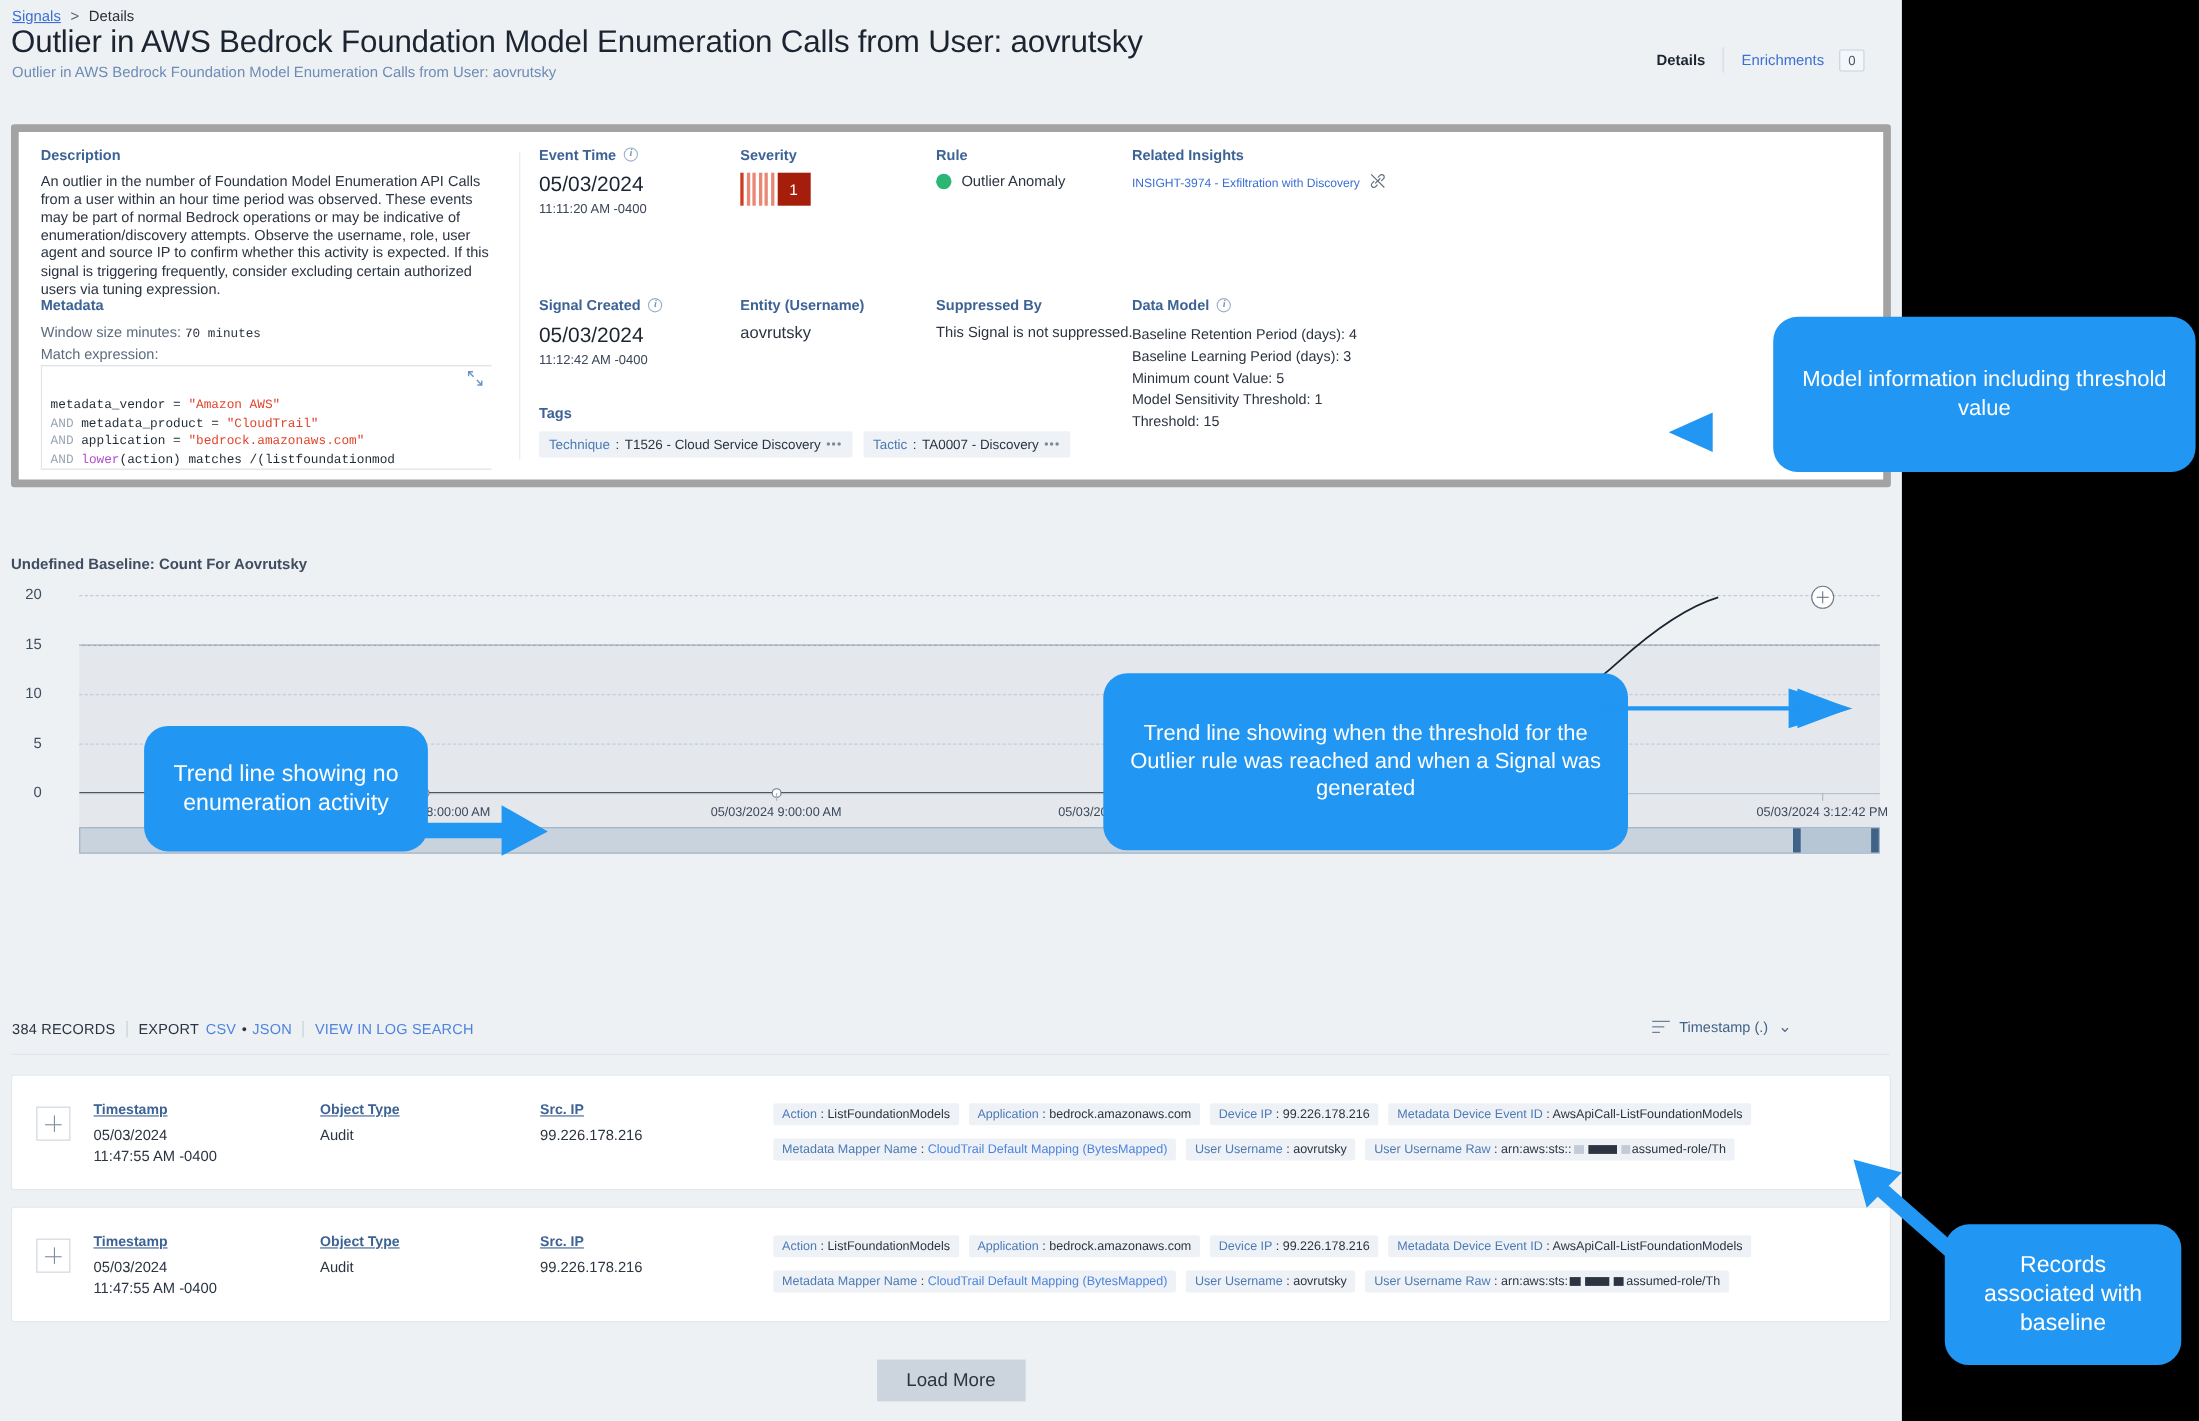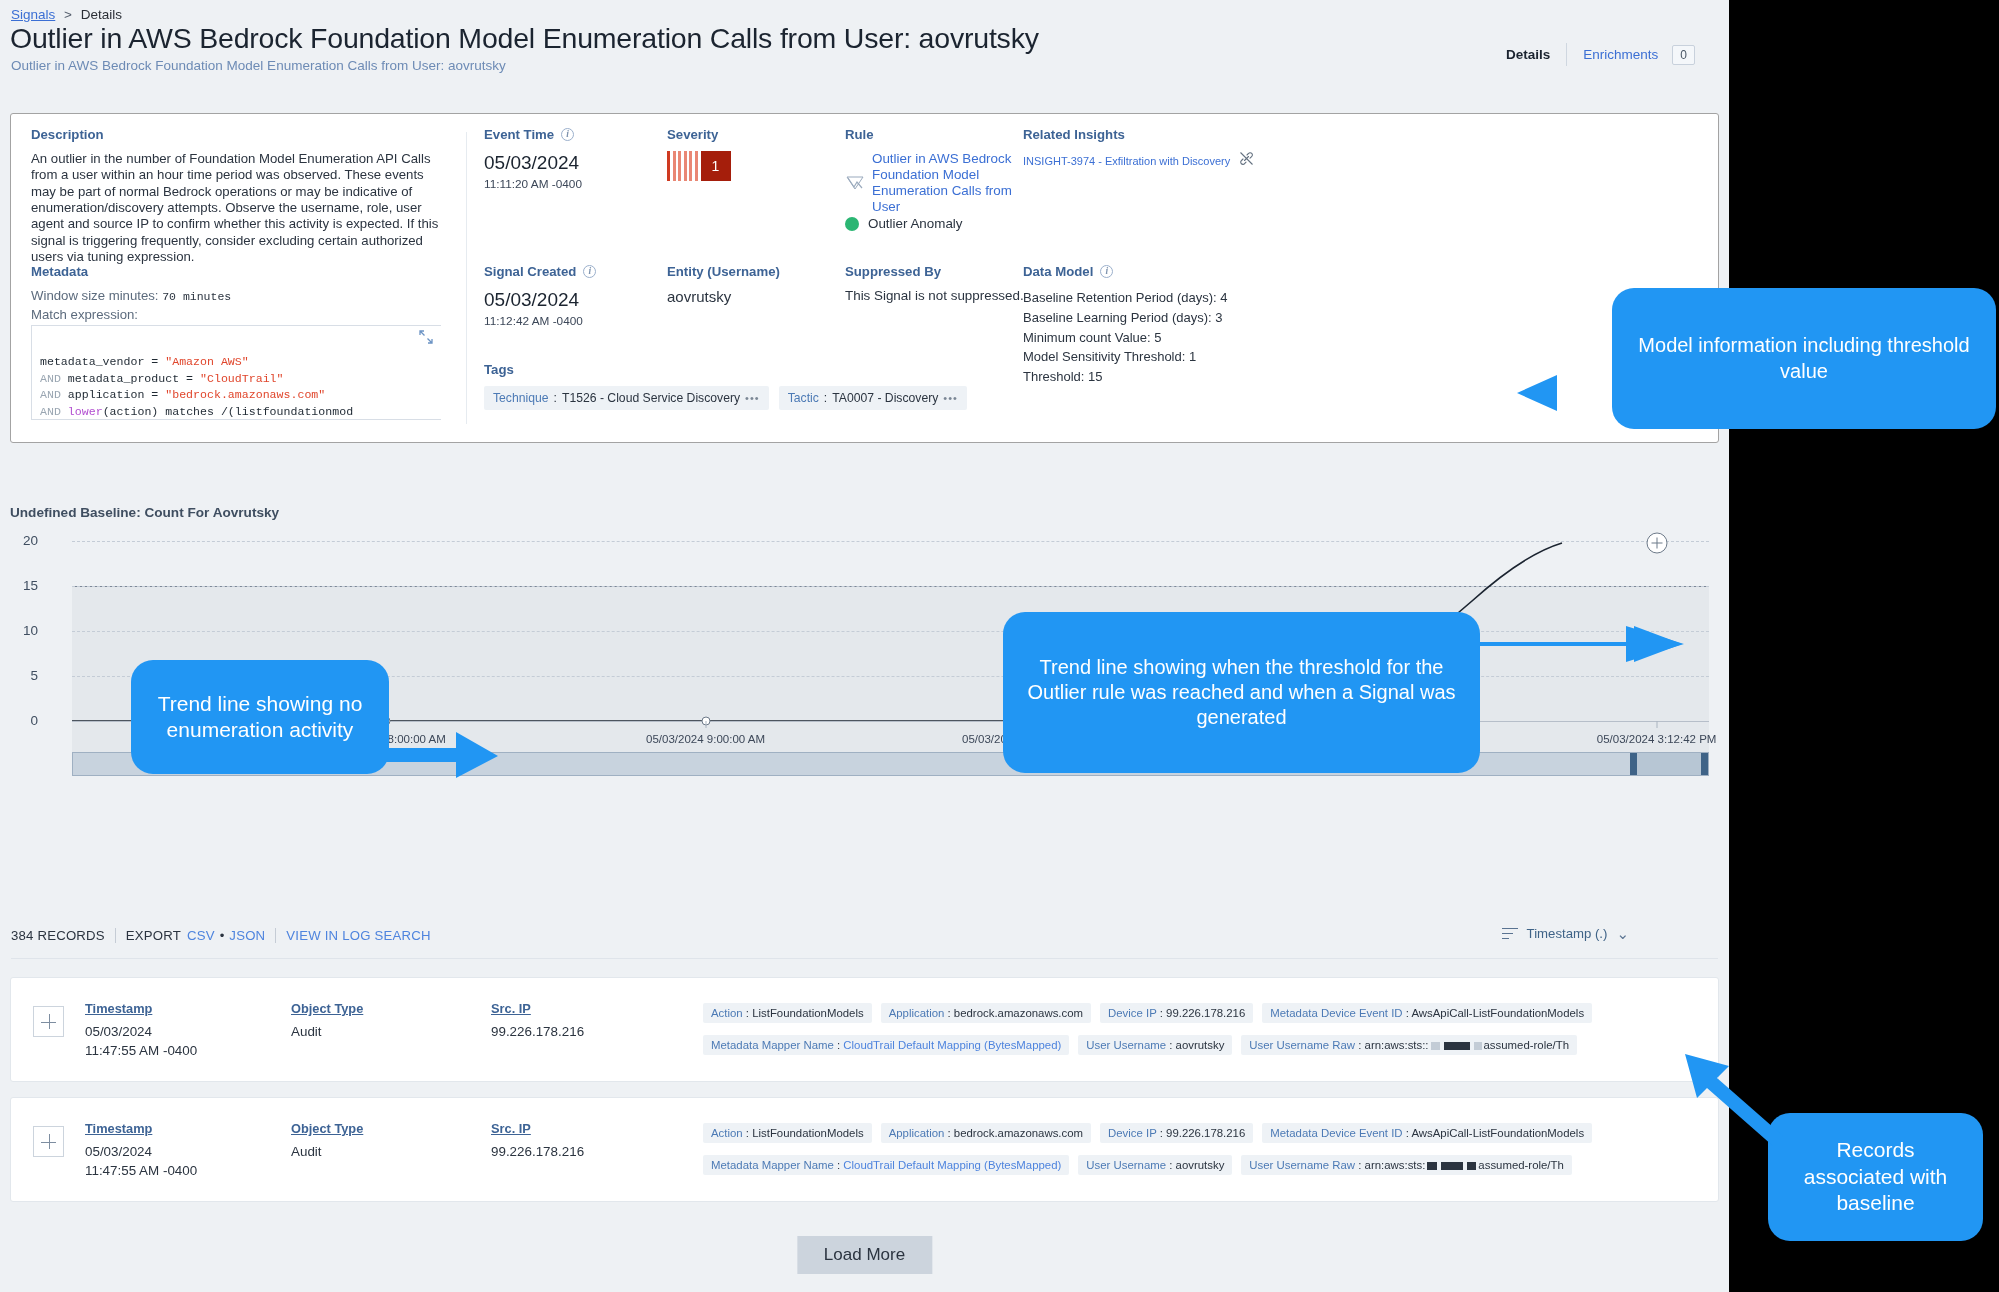--- a/index.html
+++ b/index.html
@@ -38,21 +38,21 @@
   }
   .htab.active { color:#1b2430; font-weight:600; }
   .htab.link { color:#3b6fd4; }
   .hbadge {
     font-size:12px; color:#4a5766; border:1px solid #c8d1dc; background:#f4f7fa;
     padding:2px 7px; margin-left:10px; border-radius:2px;
   }
 
   
   .card {
-    position:absolute; background:#fff; border:1px solid #a3a3a3; border-radius:3px;
+    position:absolute; background:#fff; border:7px solid #a3a3a3; border-radius:3px;
   }
   #detail-card { left:10px; top:113px; width:1709px; height:330px; }
 
   .col-label {
     font-size:13.2px; font-weight:700; color:#3d6395; margin-bottom:9px;
     display:flex; align-items:center; gap:7px;
   }
   .info-icon {
     display:inline-block; width:13px; height:13px; border:1px solid #9bb0cc;
     border-radius:50%; color:#7e93ae; font-size:9.5px; line-height:11px; text-align:center;
@@ -289,29 +289,20 @@
           <div class="bar"></div>
             <div class="bar"></div>
             <div class="bar"></div>
         </div>
         <div class="box">1</div>
       </div>
     </div>
 
     <div class="col" style="left:834px; top:13px; width:175px">
       <div class="col-label">Rule</div>
-      <div class="rule-link-row">
-        <span class="rule-glyph">
-          <svg width="20" height="16" viewBox="0 0 20 16">
-              <path d="M2 2h16M3 3l6 9 3-5 5 6" stroke="#9aaabd" stroke-width="1.2" fill="none"></path>
-              <path d="M2 2l8 12L18 2" stroke="#9aaabd" stroke-width="1" fill="none"></path>
-            </svg>
-        </span>
-        <span class="rule-link">Outlier in AWS Bedrock Foundation Model Enumeration Calls from User</span>
-      </div>
       <div class="anomaly-row">
         <span class="anomaly-dot"></span>
         <span class="anomaly-txt">Outlier Anomaly</span>
       </div>
     </div>
 
     <div class="col" style="left:1012px; top:13px; width:320px">
       <div class="col-label">Related Insights</div>
       <div class="insight-row">
         <span class="insight-link">INSIGHT-3974 - Exfiltration with Discovery</span>

